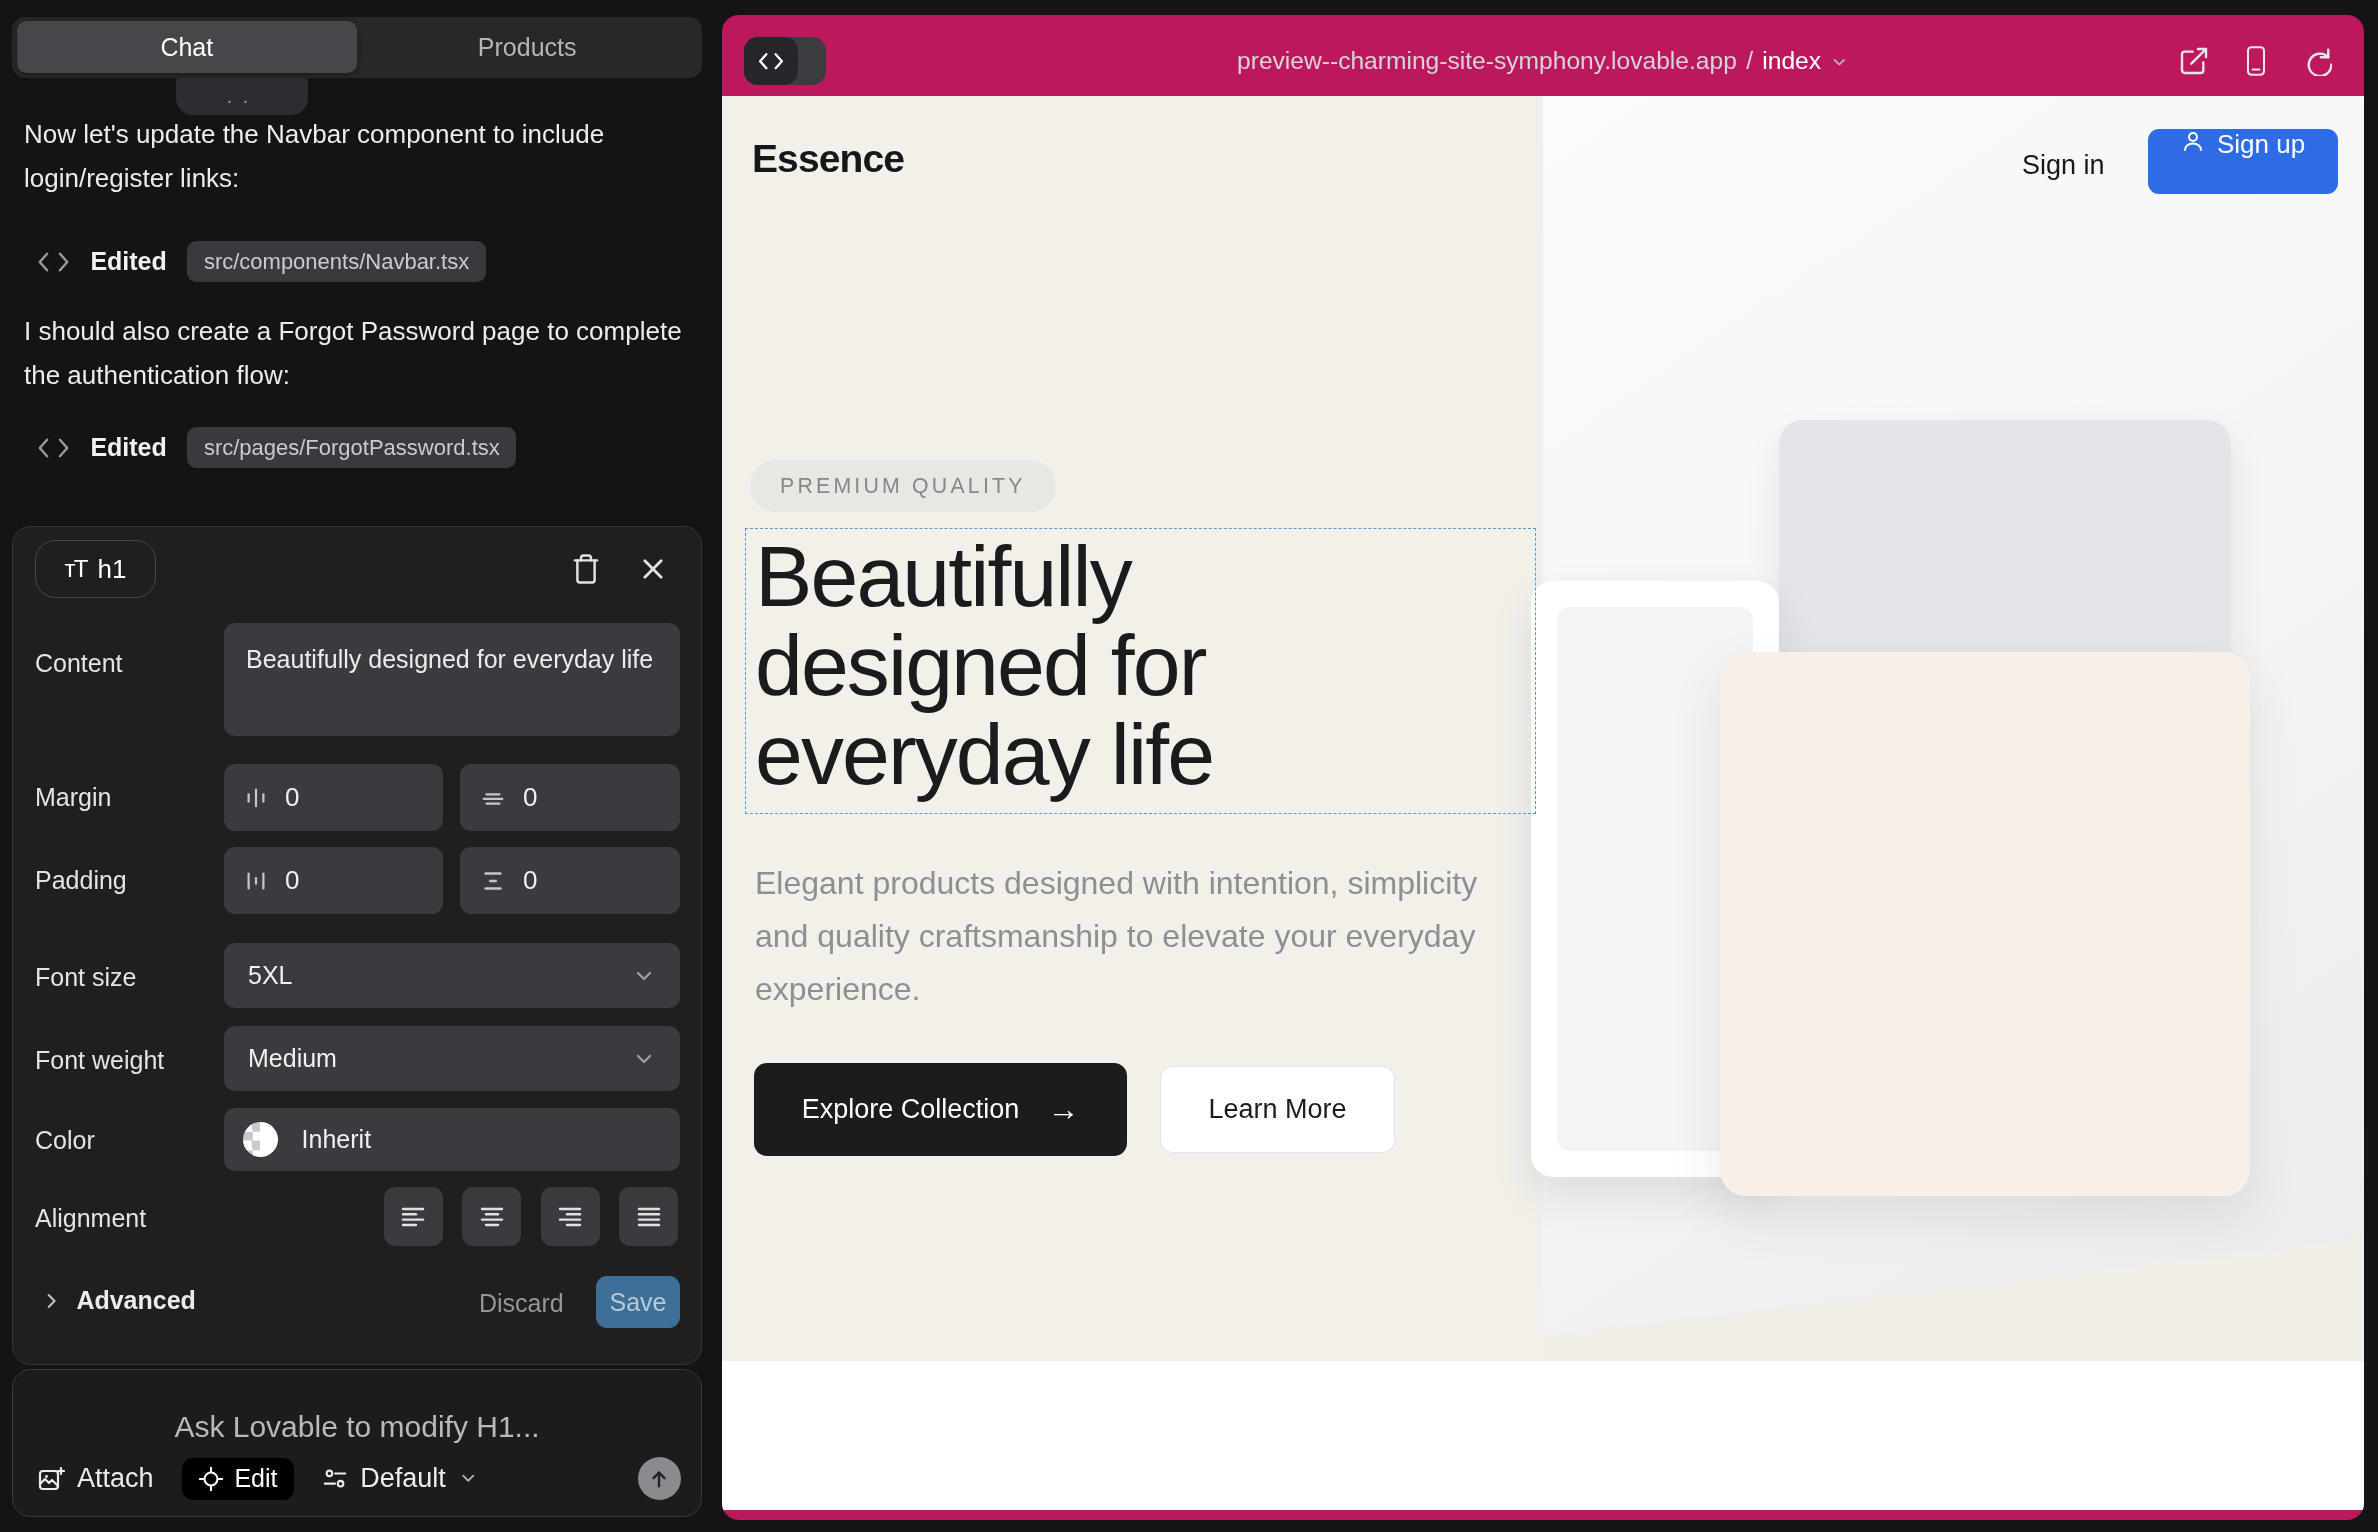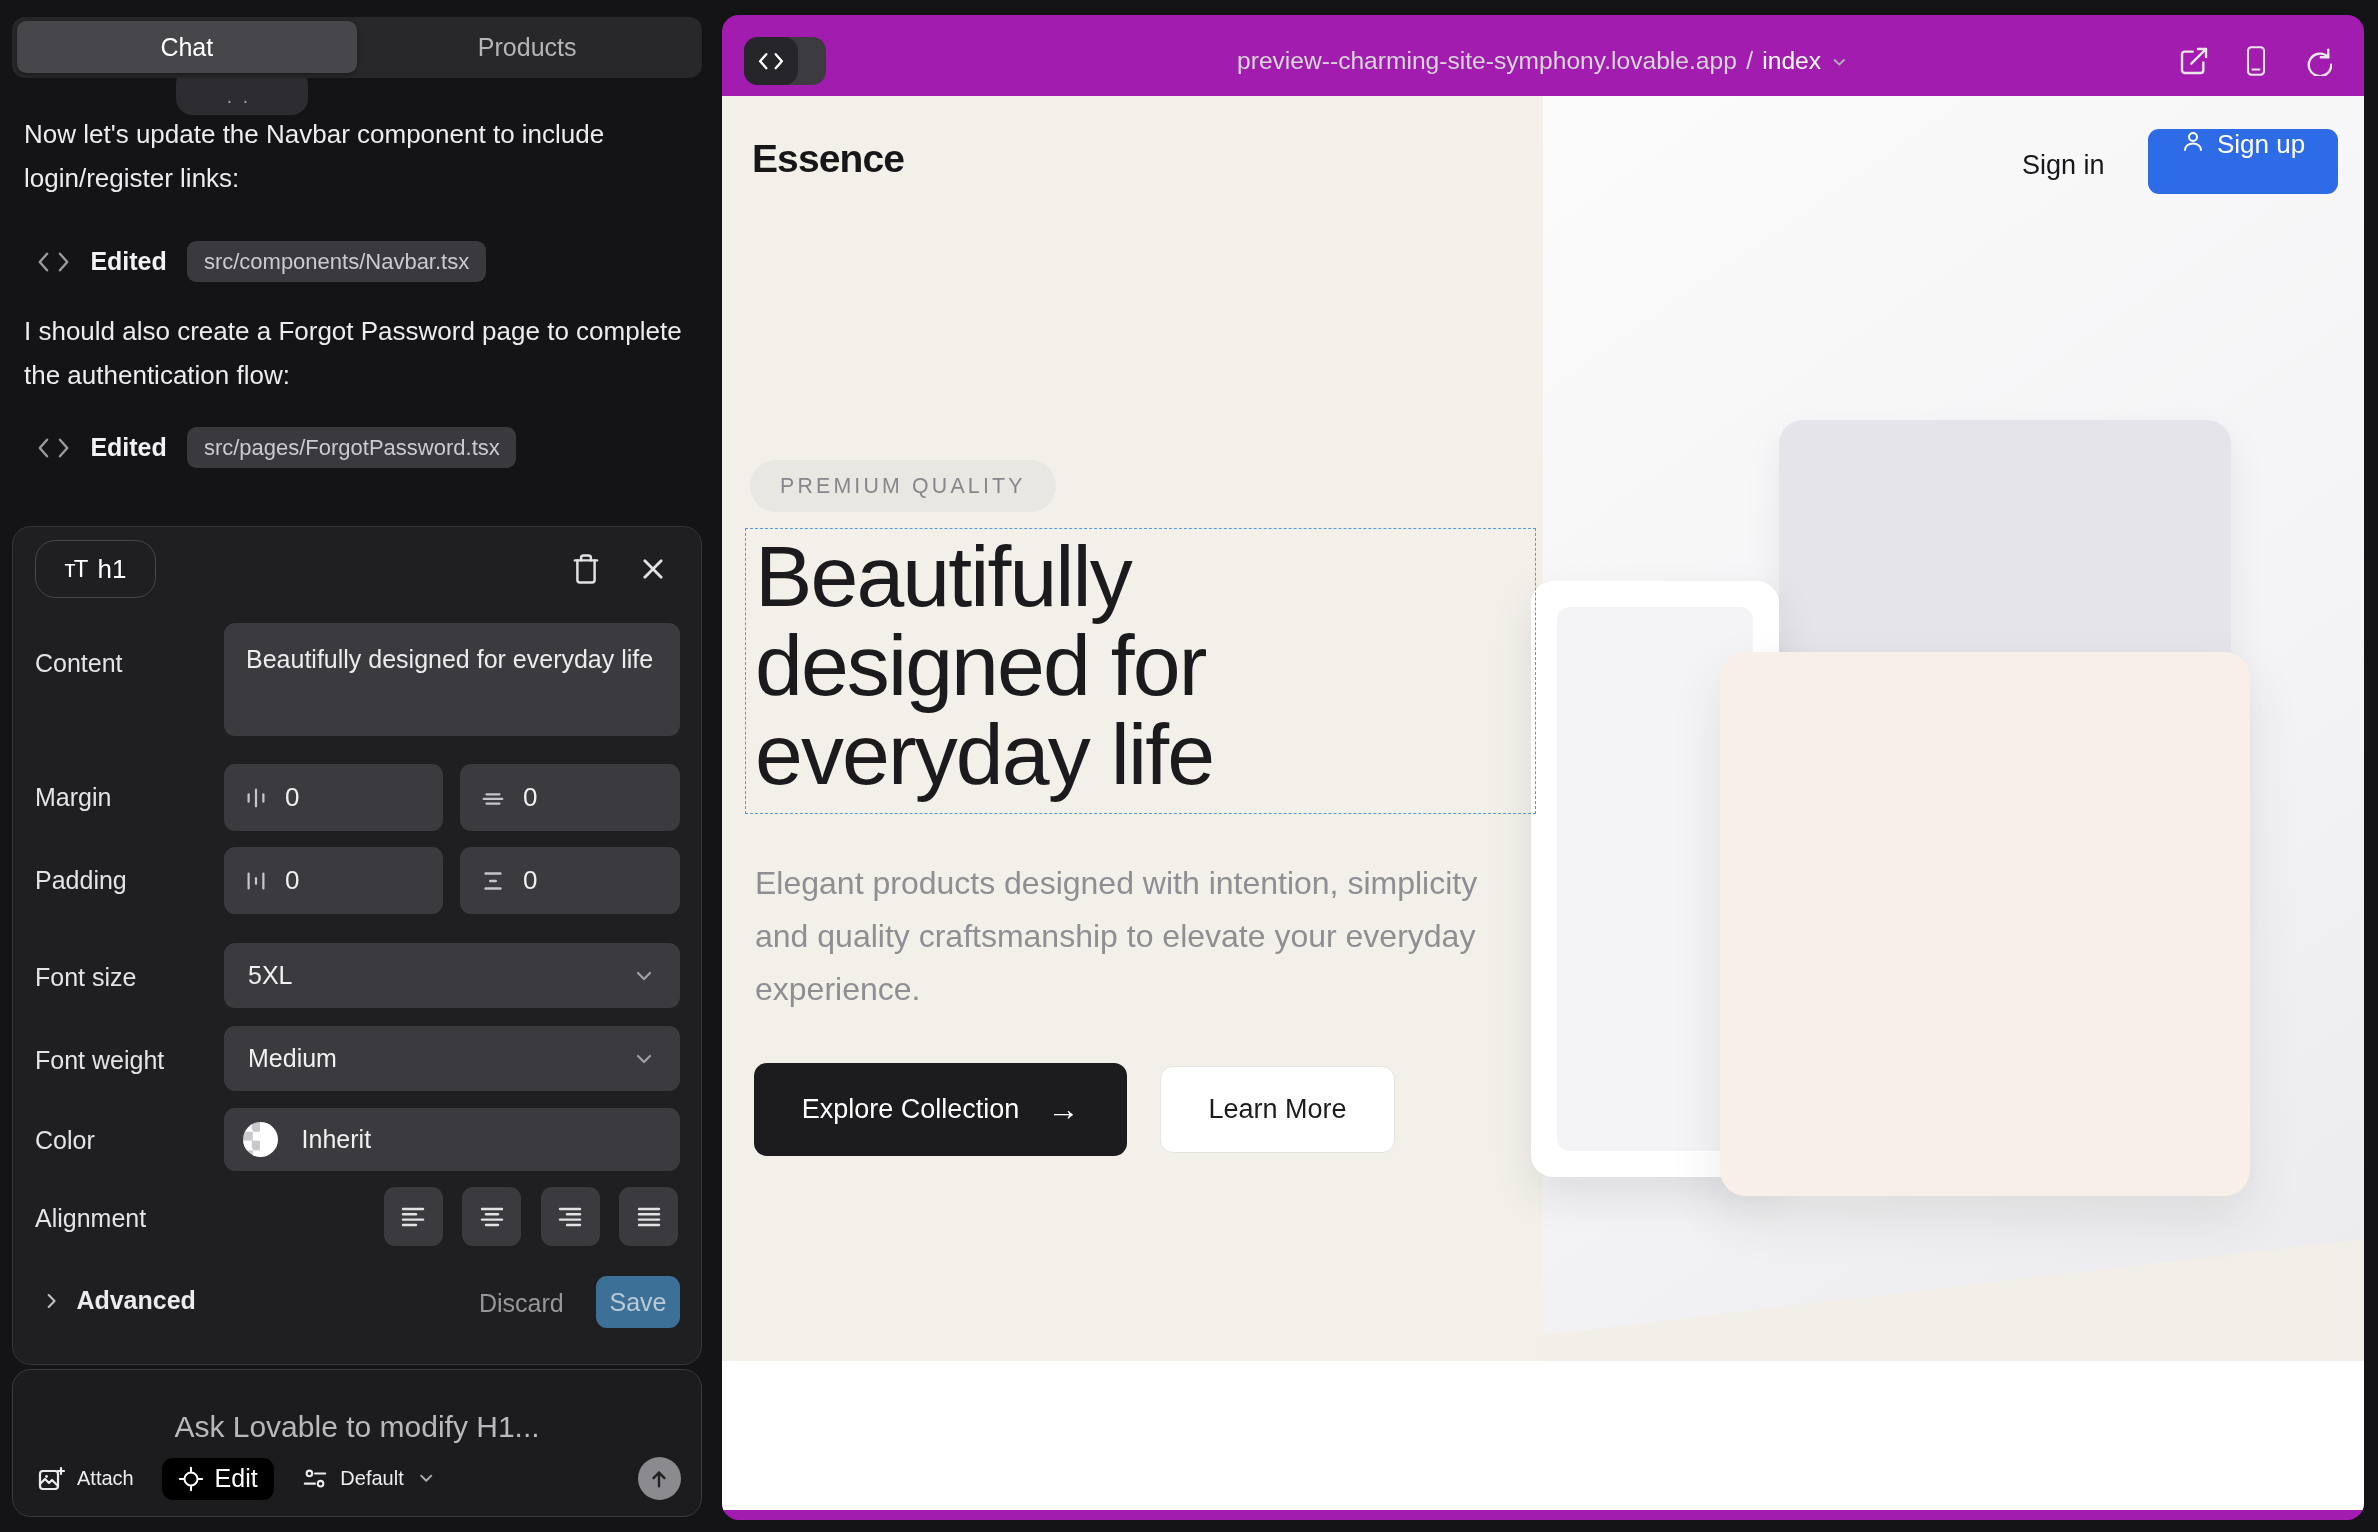--- a/index.html
+++ b/index.html
@@ -100,31 +100,31 @@
     display:flex; align-items:center; justify-content:center; cursor:pointer; }
 
   
   .composer { position:absolute; left:12px; top:1369px; width:690px; height:148px;
     background:#1c1c1f; border:1.4px solid #3b3b3f; border-radius:18.6px; }
   .composer-input { position:absolute; left:30px; top:40px; right:30px;
     color:#b9b9bd; font-size:30px;text-align:center; }
   .composer-row { position:absolute; left:24px; right:20.4px; bottom:15px; height:45px;
     display:flex; align-items:center; gap:28px; }
   .attach-btn, .mode-btn { display:flex; align-items:center; gap:12px;
-    color:#ececee; font-size:20px; cursor:pointer; }
+    color:#ececee; font-size:27px; cursor:pointer; }
   .edit-pill { display:flex; align-items:center; gap:10.2px; background:#000000;
     color:#ffffff; font-size:25px; border-radius:11px; padding:6.5px 16.7px; cursor:pointer; }
   .mode-btn .chev { color:#b0b0b4; }
   .send-btn { margin-left:auto; width:43px; height:43px; border-radius:50%;
     background:#8a8a8f; display:flex; align-items:center; justify-content:center;
     color:#222225; cursor:pointer; }
 
   
   .preview { position:absolute; left:722px; top:15px; width:1642px; height:1505px;
-    background:#a21caf; border-radius:16.7px; overflow:hidden; }
+    background:#be185d; border-radius:16.7px; overflow:hidden; }
 
   .pv-header { position:absolute; left:0; top:0; width:100%; height:91px; }
   .code-toggle { position:absolute; left:22px; top:22px; width:82px; height:48px;
     background:#3b3b40; border-radius:14px; cursor:pointer; }
   .code-toggle .seg { position:absolute; left:0; top:0; width:54px; height:48px;
     background:#26262a; border-radius:14px; display:flex; align-items:center; justify-content:center;
     color:#fff; }
   .pv-url { position:absolute; left:0; top:0; width:100%; height:91px;
     display:flex; align-items:center; justify-content:center; gap:9.3px;
     color:#d6d6d8; font-size:24.6px; cursor:pointer; }

